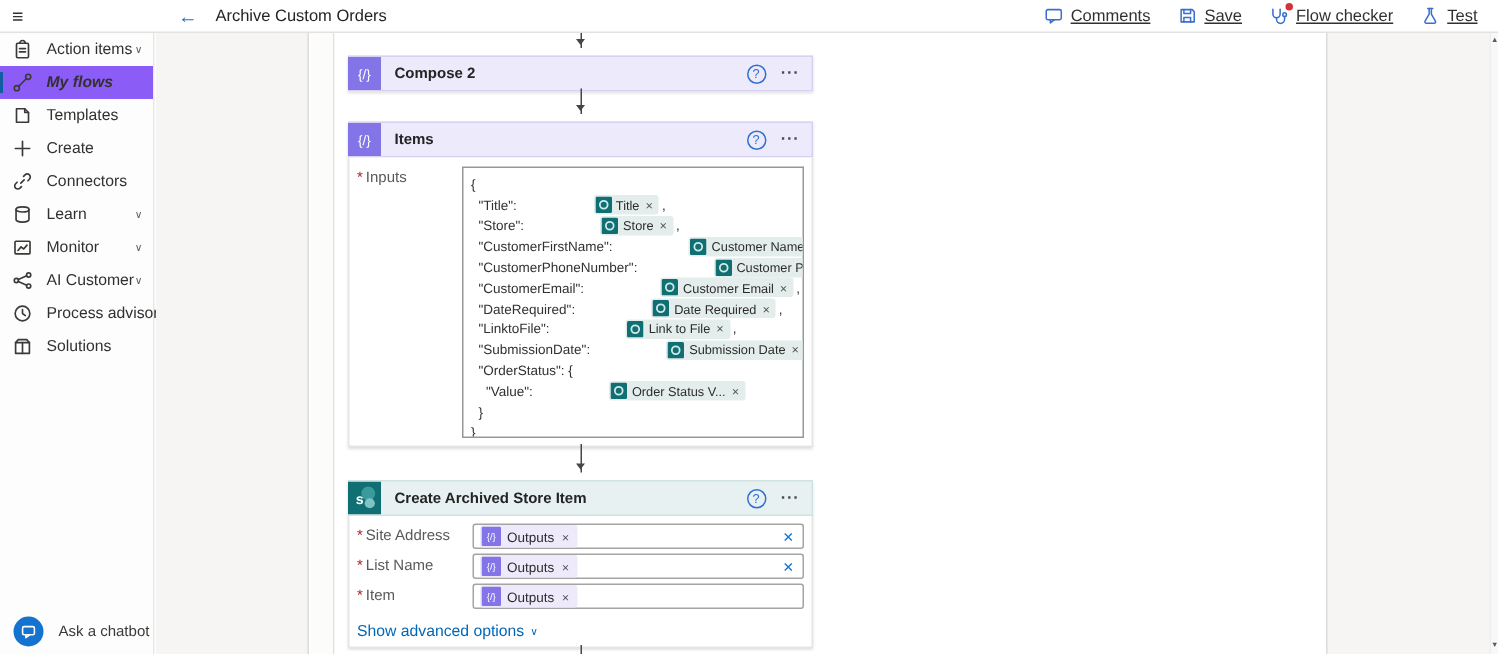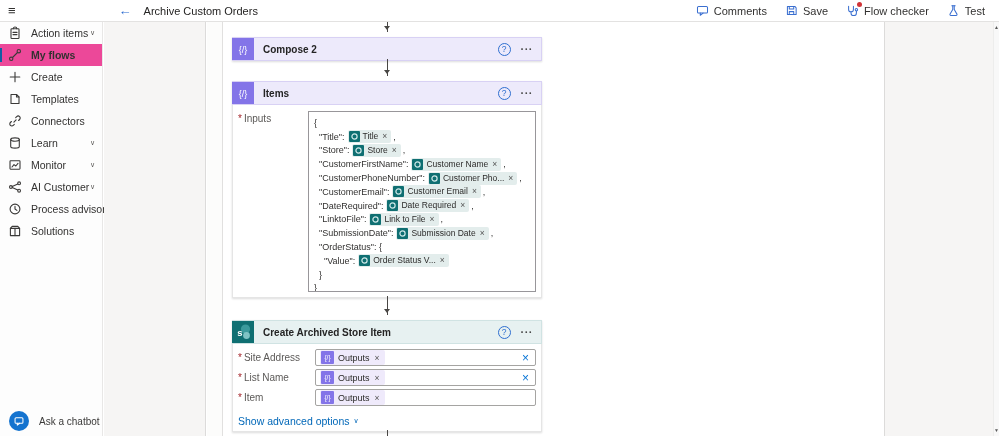--- a/index.html
+++ b/index.html
@@ -5,32 +5,32 @@
   html,body{margin:0;padding:0;background:#fff;}
   .app{position:relative;width:999px;height:436px;overflow:hidden;
        font-family:"Liberation Sans",sans-serif;background:#fff;color:#323130;}
 
   
   .topbar{position:absolute;left:0;top:0;width:999px;height:22px;background:#fff;
           border-bottom:1px solid #e3e2e1;display:flex;align-items:center;z-index:6;box-sizing:border-box;}
   .hamburger{margin-left:8px;font-size:13px;color:#323130;cursor:pointer;line-height:1;}
   .back{margin-left:103px;color:#2b6bd0;font-size:13px;line-height:1;cursor:pointer;}
   .flow-title{margin-left:12px;font-size:11px;color:#252423;}
-  .tb-actions{margin-left:auto;display:flex;align-items:center;gap:18px;padding-right:14px;}
+  .tb-actions{margin-left:auto;display:flex;align-items:center;gap:18px;padding-right:14px;text-decoration:underline;}
   .tb-btn{display:flex;align-items:center;gap:5px;background:none;border:none;padding:0;
           font-family:"Liberation Sans",sans-serif;font-size:11px;color:#323130;cursor:pointer;}
   .tb-ic{position:relative;width:13px;height:13px;color:#3a6fd0;flex:none;}
   .tb-ic svg{width:13px;height:13px;display:block;}
   .badge{position:absolute;top:-2px;right:-3px;width:5px;height:5px;border-radius:50%;background:#d13438;}
 
   
   .sidebar{position:absolute;left:0;top:22px;width:103px;height:414px;background:#fdfdfd;
            border-right:1px solid #e8e7e6;box-sizing:border-box;}
   .nav-item{display:flex;align-items:center;height:22px;padding-left:8px;position:relative;cursor:pointer;}
-  .nav-item.active{background:#ec4899;}
+  .nav-item.active{background:#8b5cf6;font-style:italic;}
   .nav-item.active::before{content:"";position:absolute;left:0;top:4px;bottom:4px;width:2px;background:#115ea3;}
   .nav-icon{width:14px;height:14px;color:#3b3a39;flex:none;}
   .nav-icon svg{width:14px;height:14px;display:block;}
   .nav-label{margin-left:9px;font-size:10.5px;color:#323130;white-space:nowrap;}
   .nav-item.active .nav-label{font-weight:700;}
   .nav-chevron{margin-left:auto;margin-right:7px;font-size:7px;color:#605e5c;}
   .chatbot{position:absolute;left:0;bottom:5px;display:flex;align-items:center;cursor:pointer;}
   .chatbot-circle{width:20px;height:20px;border-radius:50%;background:#1473cf;display:flex;
                   align-items:center;justify-content:center;margin-left:9px;color:#fff;flex:none;}
   .chatbot-circle svg{width:12px;height:12px;display:block;}
@@ -81,22 +81,22 @@
 
   .inputs-label,.field-label{position:absolute;left:5px;font-size:10px;color:#5c5a58;white-space:nowrap;}
   .inputs-label{top:8px;}
   .req{color:#a4262c;margin-right:2px;}
 
   .json-box{position:absolute;left:75px;top:6px;width:228px;height:181px;border:1px solid #98969a;
             background:#fff;padding:4px 0 0 5px;box-sizing:border-box;overflow:hidden;}
   .json-line{display:flex;align-items:center;height:13.8px;font-size:9px;color:#323130;white-space:nowrap;}
   .json-key{margin-right:3px;}
   .json-trail{margin-left:2px;}
-  .dyn-pill{display:inline-flex;background:#e3edec;border-radius:2px;
-            padding:1px 4px 1px 1px;gap:3px;cursor:pointer;}
+  .dyn-pill{display:inline-flex;align-items:center;background:#e3edec;border-radius:2px;
+            padding:1px 4px 1px 1px;gap:3px;cursor:pointer;margin-left:48px;}
   .pill-ic{width:11px;height:11px;flex:none;}
   .pill-ic svg{width:11px;height:11px;display:block;}
   .pill-tx{font-size:8.5px;color:#2c2b2a;}
   .pill-x{font-size:8.5px;color:#555;margin-left:1px;cursor:pointer;}
 
   .field-input{position:absolute;left:82px;width:221px;height:17px;border:1px solid #a5a4a2;border-radius:2px;
                display:flex;align-items:center;padding-left:4px;box-sizing:border-box;background:#fff;cursor:text;}
   .out-pill{display:inline-flex;align-items:center;background:#efeafb;border-radius:2px;
             padding:1px 5px 1px 1px;gap:4px;cursor:pointer;}
   .out-pill .pill-ic{width:13px;height:13px;}
@@ -177,33 +177,33 @@
               <circle cx="3.2" cy="10.8" r="1.7"></circle>
               <circle cx="10.8" cy="3.2" r="1.7"></circle>
               <path d="M4.5 9.5 9.5 4.5"></path>
             </svg>
           </span>
           <span class="nav-label">My flows</span>
         </div>
         <div class="nav-item">
           <span class="nav-icon">
             <svg viewBox="0 0 14 14" fill="none" stroke="currentColor" stroke-width="1.1" stroke-linecap="round" stroke-linejoin="round">
-              <path d="M7 2.2V11.8M2.2 7H11.8"></path>
-            </svg>
-          </span>
-          <span class="nav-label">Create</span>
-        </div>
-        <div class="nav-item">
-          <span class="nav-icon">
-            <svg viewBox="0 0 14 14" fill="none" stroke="currentColor" stroke-width="1.1" stroke-linecap="round" stroke-linejoin="round">
               <path d="M3 2.5h5.5L11 5v6.5H3z"></path>
               <path d="M8.5 2.5V5H11"></path>
             </svg>
           </span>
           <span class="nav-label">Templates</span>
+        </div>
+        <div class="nav-item">
+          <span class="nav-icon">
+            <svg viewBox="0 0 14 14" fill="none" stroke="currentColor" stroke-width="1.1" stroke-linecap="round" stroke-linejoin="round">
+              <path d="M7 2.2V11.8M2.2 7H11.8"></path>
+            </svg>
+          </span>
+          <span class="nav-label">Create</span>
         </div>
         <div class="nav-item">
           <span class="nav-icon">
             <svg viewBox="0 0 14 14" fill="none" stroke="currentColor" stroke-width="1.1" stroke-linecap="round" stroke-linejoin="round">
               <path d="M5.9 8.1l2.2-2.2"></path>
               <path d="M7.7 3.6l1-1a2.05 2.05 0 012.9 2.9l-1 1"></path>
               <path d="M6.3 10.4l-1 1a2.05 2.05 0 01-2.9-2.9l1-1"></path>
             </svg>
           </span>
           <span class="nav-label">Connectors</span>

